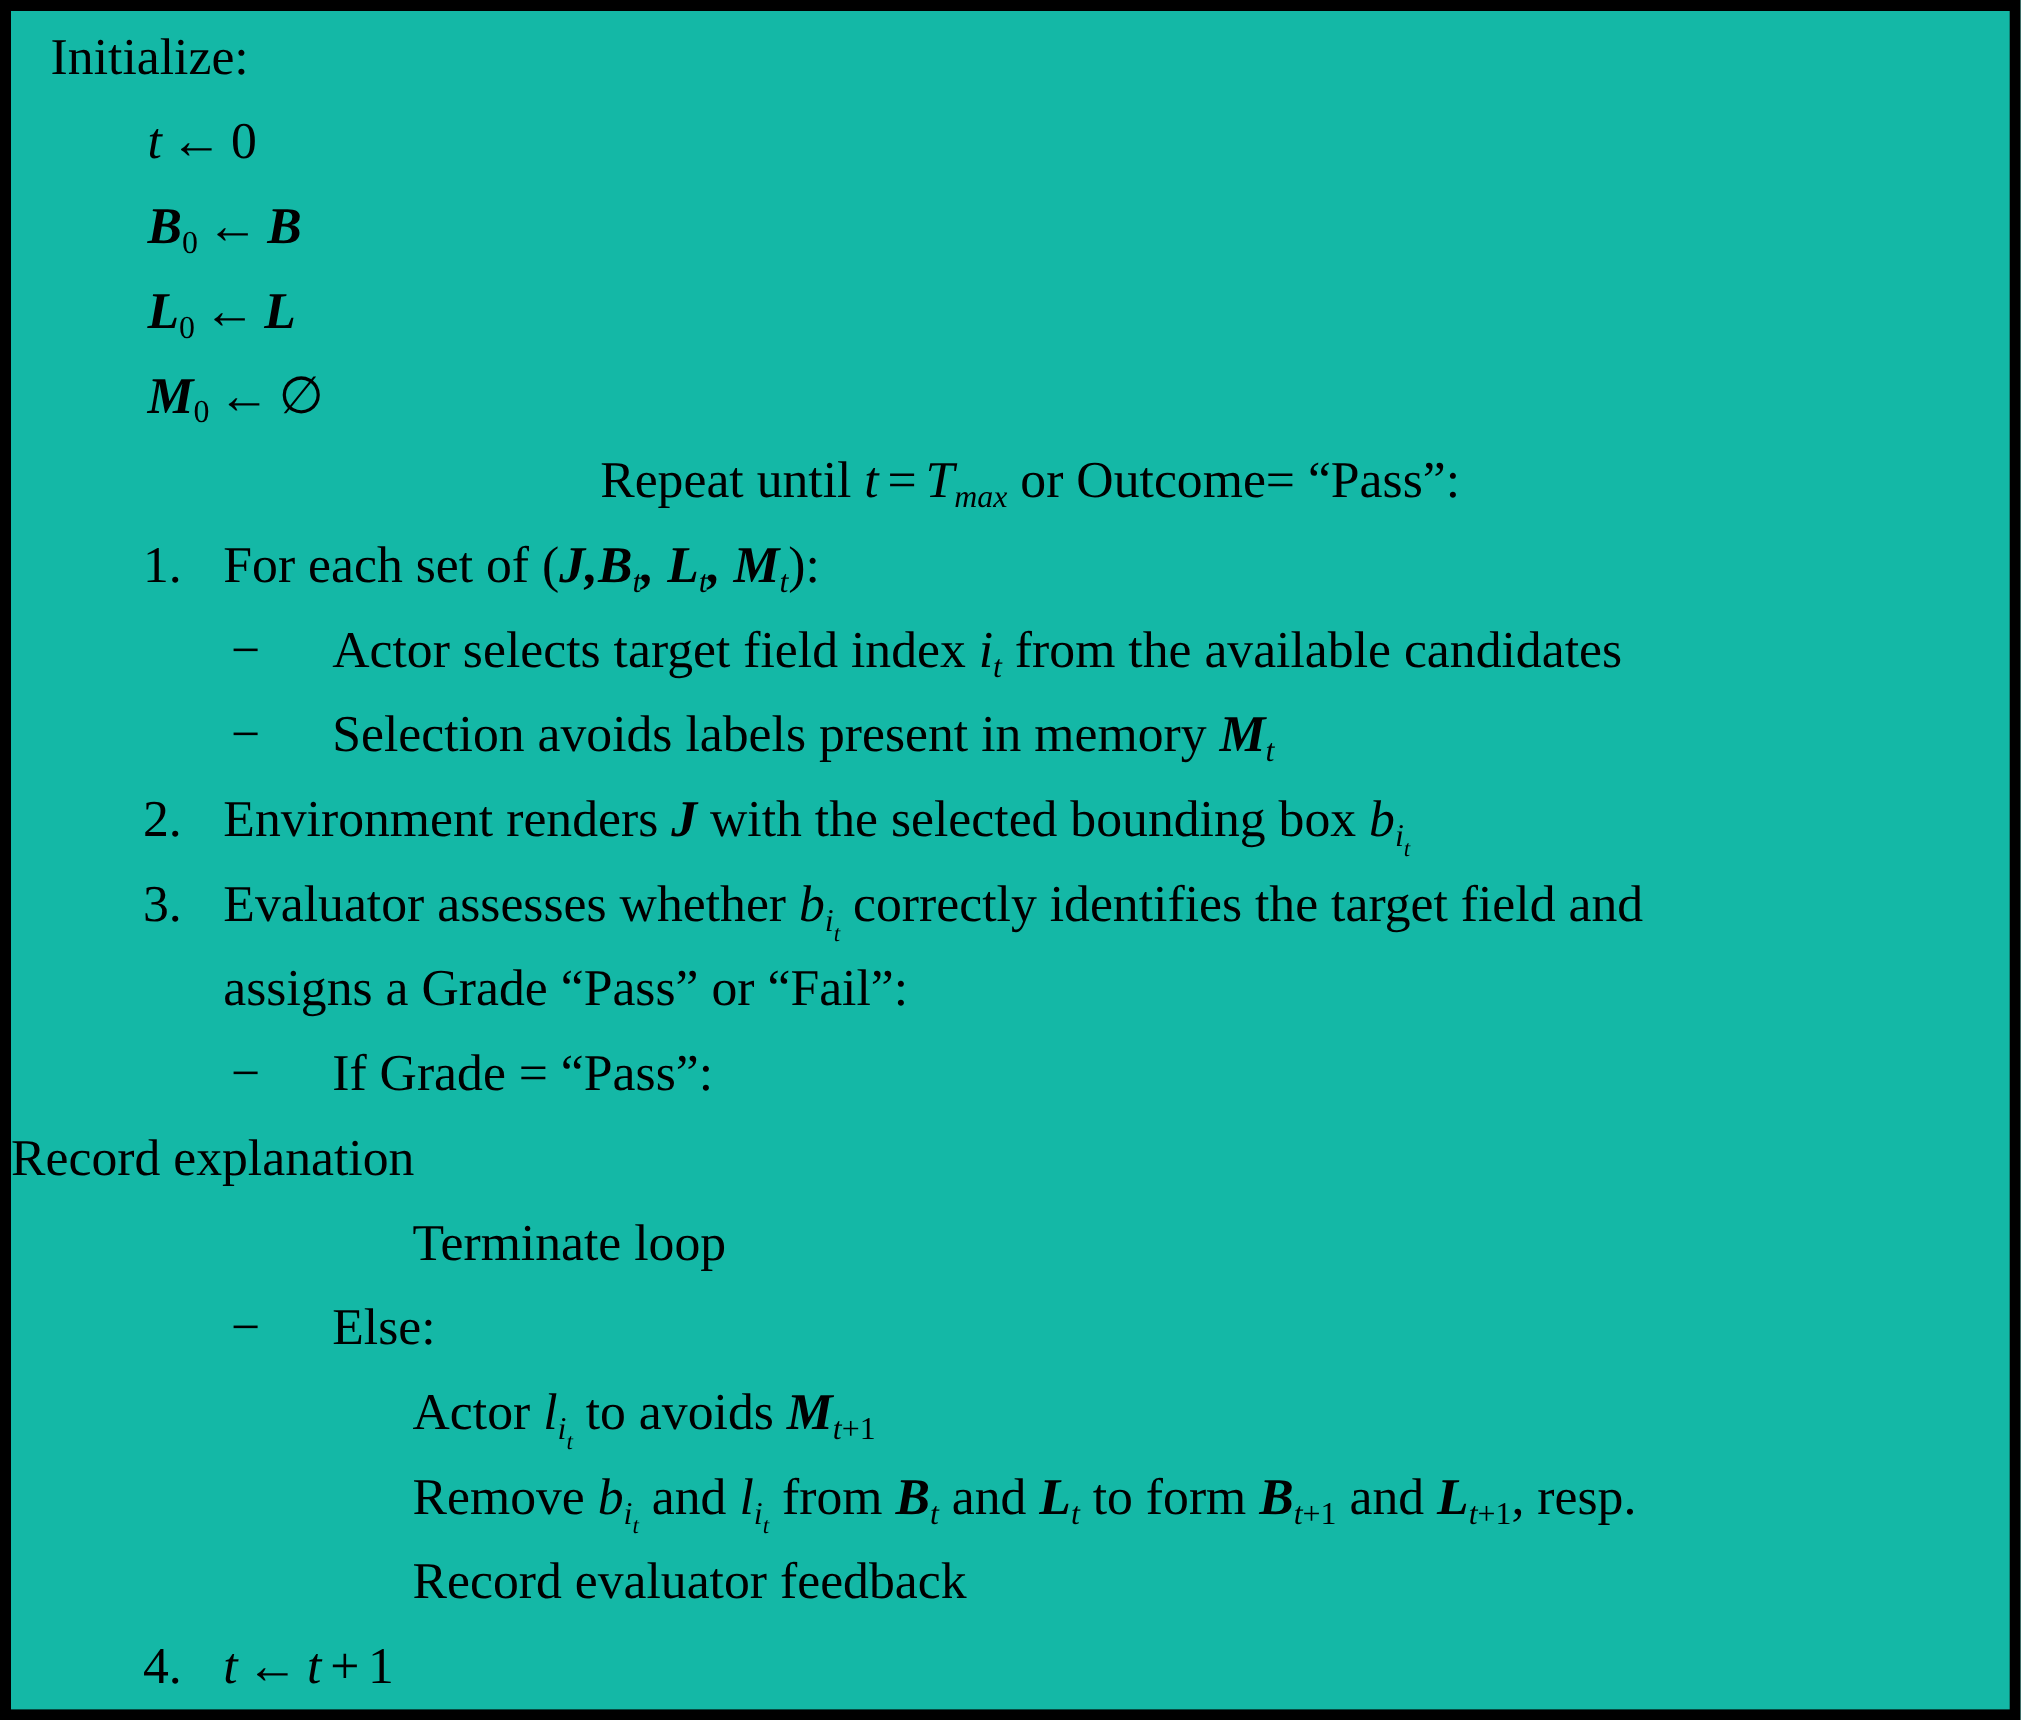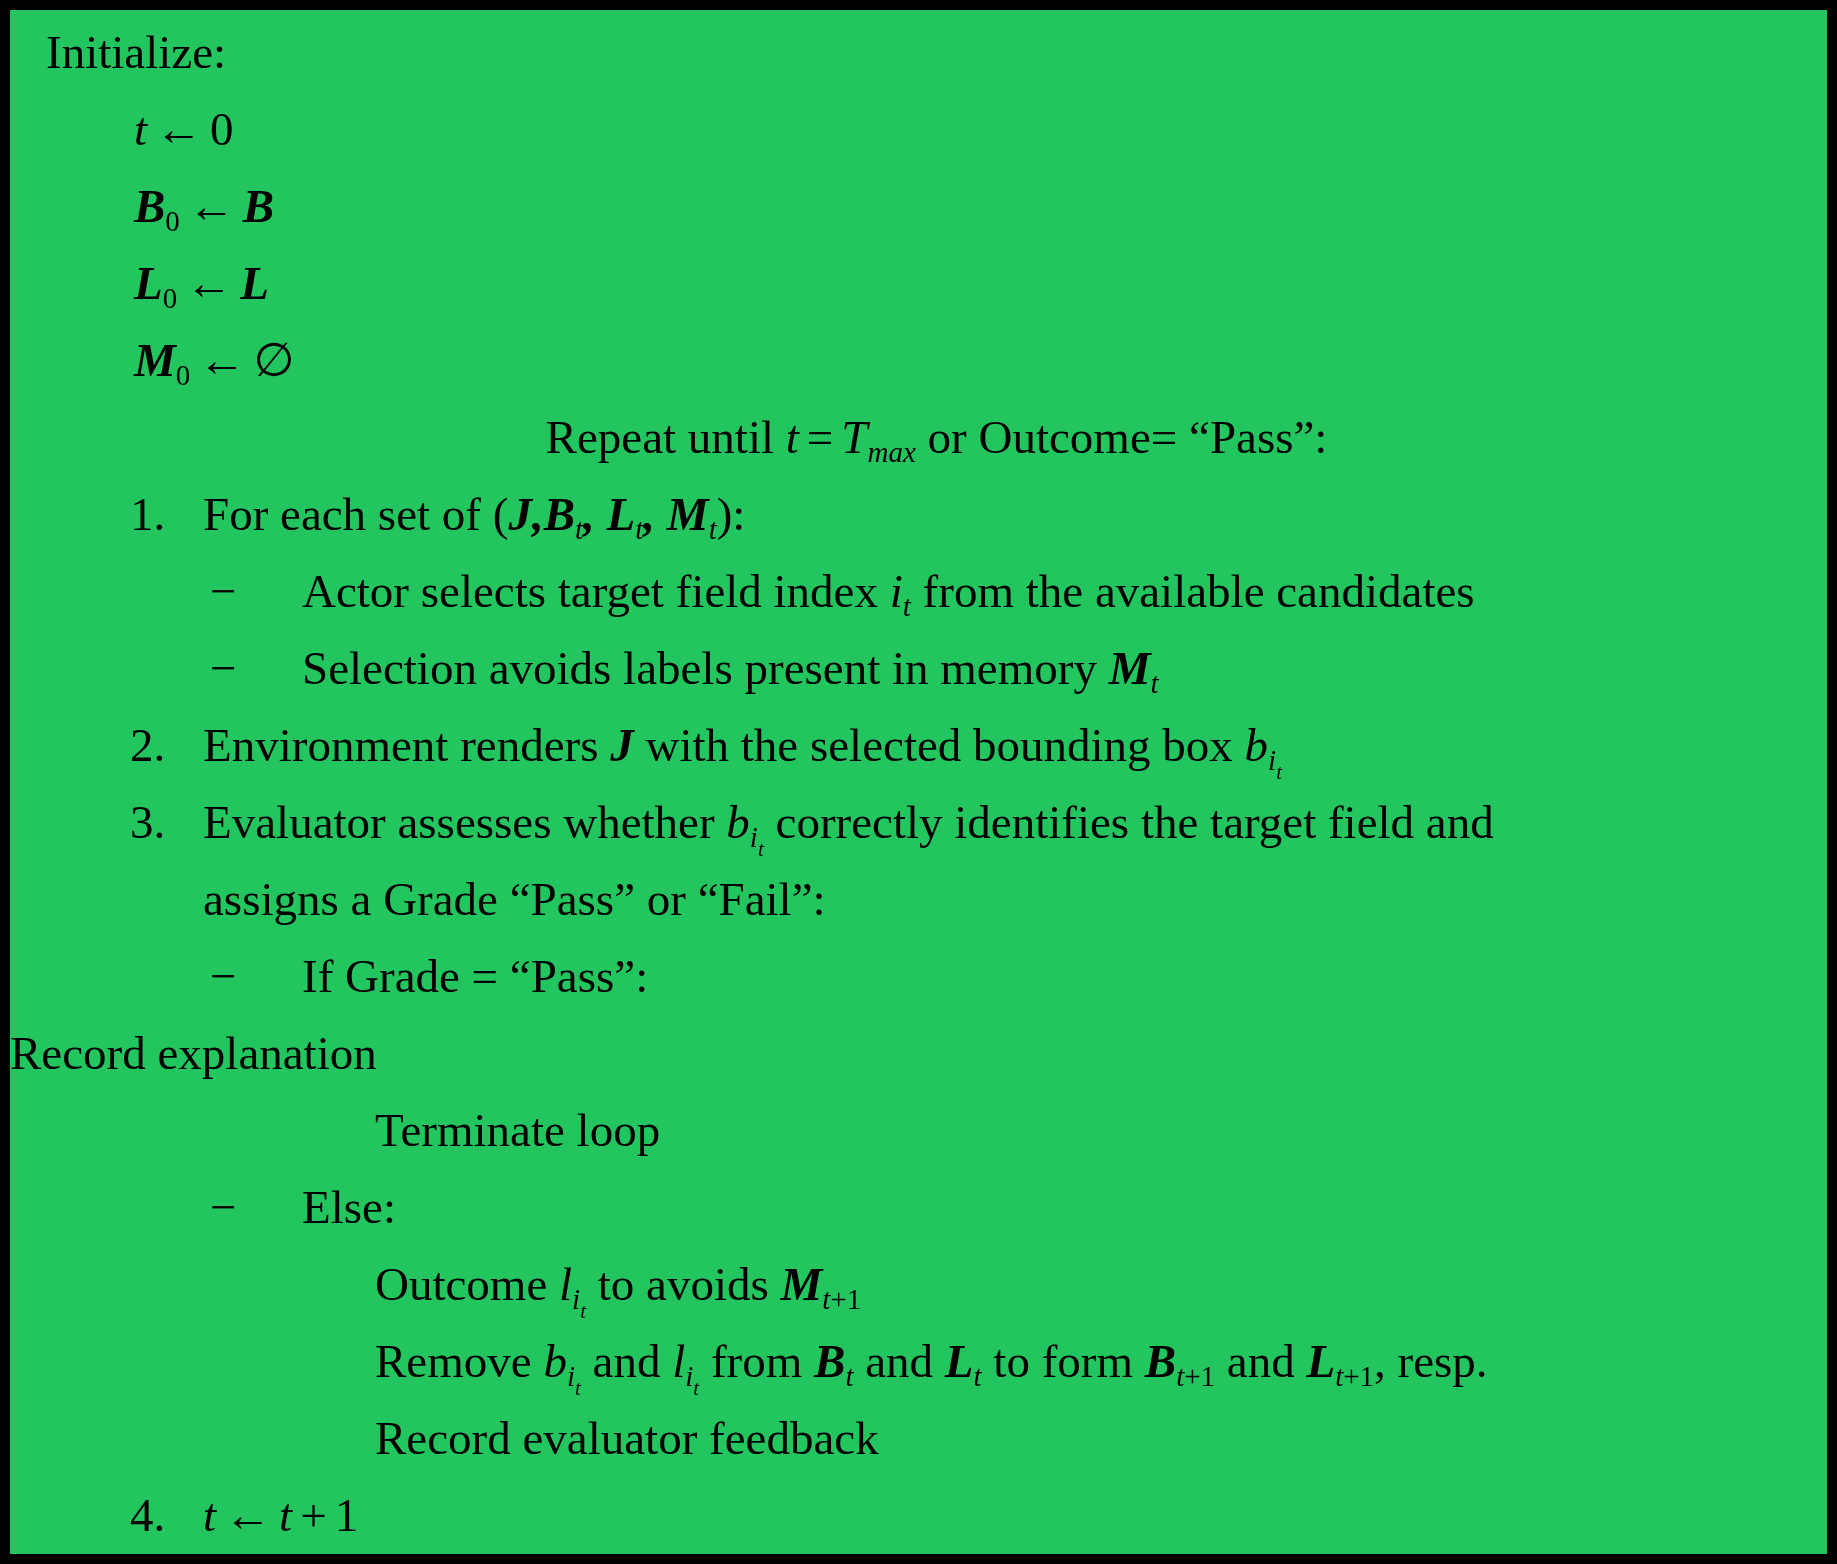--- a/index.html
+++ b/index.html
@@ -5,21 +5,21 @@
   html, body {
     margin: 0;
     padding: 0;
     background: #ffffff;
   }
   .page {
     position: relative;
     width: 1837px;
     height: 1564px;
     box-sizing: border-box;
-    background: #22c55e;
+    background: #14b8a6;
     border: 10px solid #000000;
     overflow: hidden;
     font-family: "Liberation Serif", "DejaVu Serif", "DejaVu Sans", serif;
     color: #000000;
   }
   .content {
     padding-top: 4px;
   }
   .line {
     height: 77px;
@@ -54,18 +54,18 @@
       <div class="line" style="padding-left: 120px;"><span class="marker" style="width: 73px;">1.</span><span class="seg">For each set of (</span><span class="seg bi scriptj">J</span><span class="seg bi">,</span><span class="seg bi">B</span><span class="seg i sub">t</span><span class="seg bi">, </span><span class="seg bi">L</span><span class="seg i sub">t</span><span class="seg bi">, </span><span class="seg bi">M</span><span class="seg i sub">t</span><span class="seg">):</span></div>
       <div class="line" style="padding-left: 200px;"><span class="marker" style="width: 92px;">−</span><span class="seg">Actor selects target field index </span><span class="seg i">i</span><span class="seg i sub">t</span><span class="seg"> from the available candidates</span></div>
       <div class="line" style="padding-left: 200px;"><span class="marker" style="width: 92px;">−</span><span class="seg">Selection avoids labels present in memory </span><span class="seg bi">M</span><span class="seg i sub">t</span></div>
       <div class="line" style="padding-left: 120px;"><span class="marker" style="width: 73px;">2.</span><span class="seg">Environment renders </span><span class="seg bi scriptj">J</span><span class="seg"> with the selected bounding box </span><span class="seg i">b</span><span class="seg i sub">i</span><span class="seg i sub2">t</span></div>
       <div class="line" style="padding-left: 120px;"><span class="marker" style="width: 73px;">3.</span><span class="seg">Evaluator assesses whether </span><span class="seg i">b</span><span class="seg i sub">i</span><span class="seg i sub2">t</span><span class="seg"> correctly identifies the target field and</span></div>
       <div class="line" style="padding-left: 193px;"><span class="seg">assigns a Grade “Pass” or “Fail”:</span></div>
       <div class="line" style="padding-left: 200px;"><span class="marker" style="width: 92px;">−</span><span class="seg">If Grade = “Pass”:</span></div>
       <div class="line" style=""><span class="seg">Record explanation</span></div>
       <div class="line" style="padding-left: 365px;"><span class="seg">Terminate loop</span></div>
       <div class="line" style="padding-left: 200px;"><span class="marker" style="width: 92px;">−</span><span class="seg">Else:</span></div>
-      <div class="line" style="padding-left: 365px;"><span class="seg">Outcome </span><span class="seg i">l</span><span class="seg i sub">i</span><span class="seg i sub2">t</span><span class="seg"> to avoids </span><span class="seg bi">M</span><span class="seg i sub">t</span><span class="seg sub">+1</span></div>
+      <div class="line" style="padding-left: 365px;"><span class="seg">Actor </span><span class="seg i">l</span><span class="seg i sub">i</span><span class="seg i sub2">t</span><span class="seg"> to avoids </span><span class="seg bi">M</span><span class="seg i sub">t</span><span class="seg sub">+1</span></div>
       <div class="line" style="padding-left: 365px;"><span class="seg">Remove </span><span class="seg i">b</span><span class="seg i sub">i</span><span class="seg i sub2">t</span><span class="seg"> and </span><span class="seg i">l</span><span class="seg i sub">i</span><span class="seg i sub2">t</span><span class="seg"> from </span><span class="seg bi">B</span><span class="seg i sub">t</span><span class="seg"> and </span><span class="seg bi">L</span><span class="seg i sub">t</span><span class="seg"> to form </span><span class="seg bi">B</span><span class="seg i sub">t</span><span class="seg sub">+1</span><span class="seg"> and </span><span class="seg bi">L</span><span class="seg i sub">t</span><span class="seg sub">+1</span><span class="seg">, resp.</span></div>
       <div class="line" style="padding-left: 365px;"><span class="seg">Record evaluator feedback</span></div>
       <div class="line" style="padding-left: 120px;"><span class="marker" style="width: 73px;">4.</span><span class="seg i">t</span><span class="seg op">←</span><span class="seg i">t</span><span class="seg op">+</span><span class="seg">1</span></div>
     </div>
 </div>
 
 </body></html>

